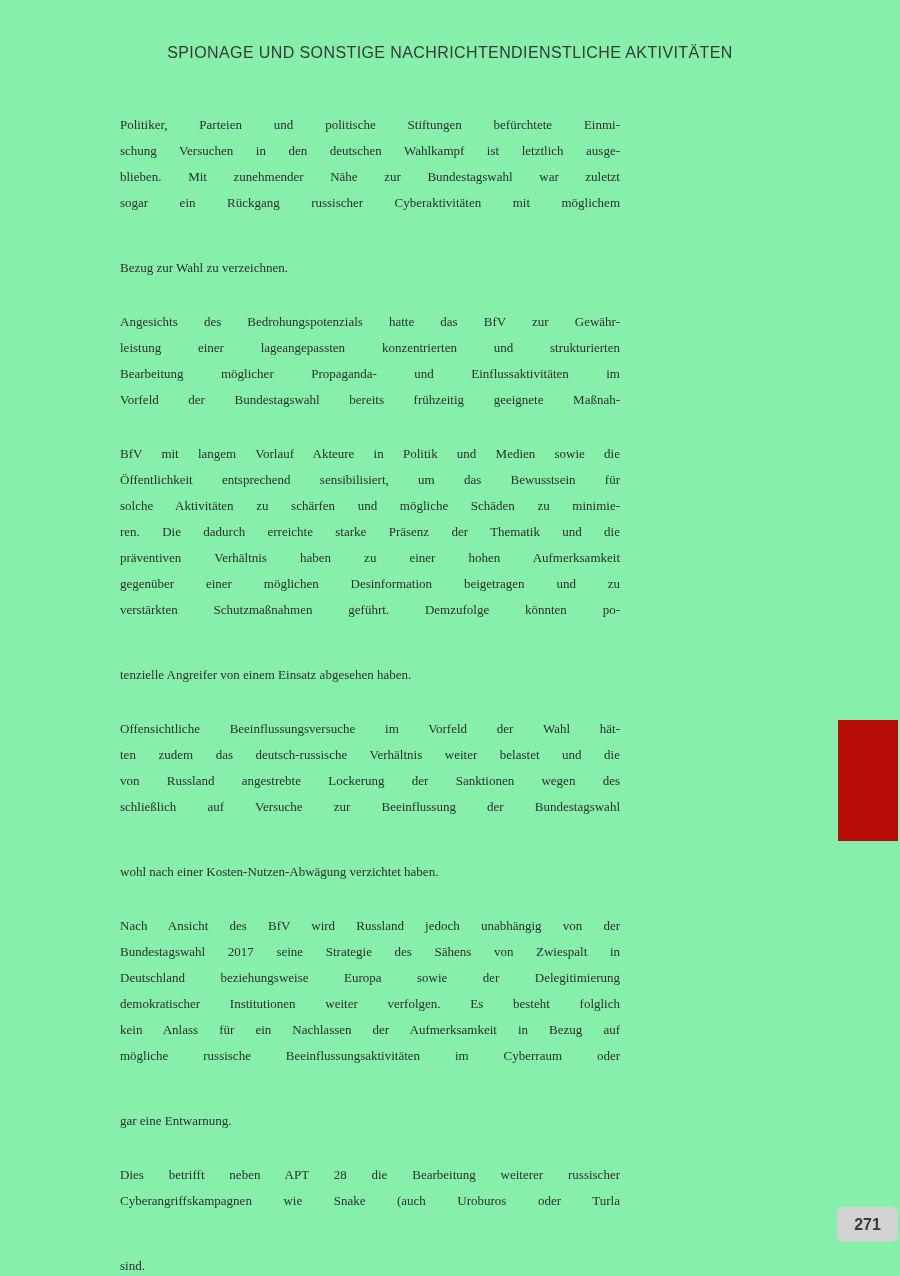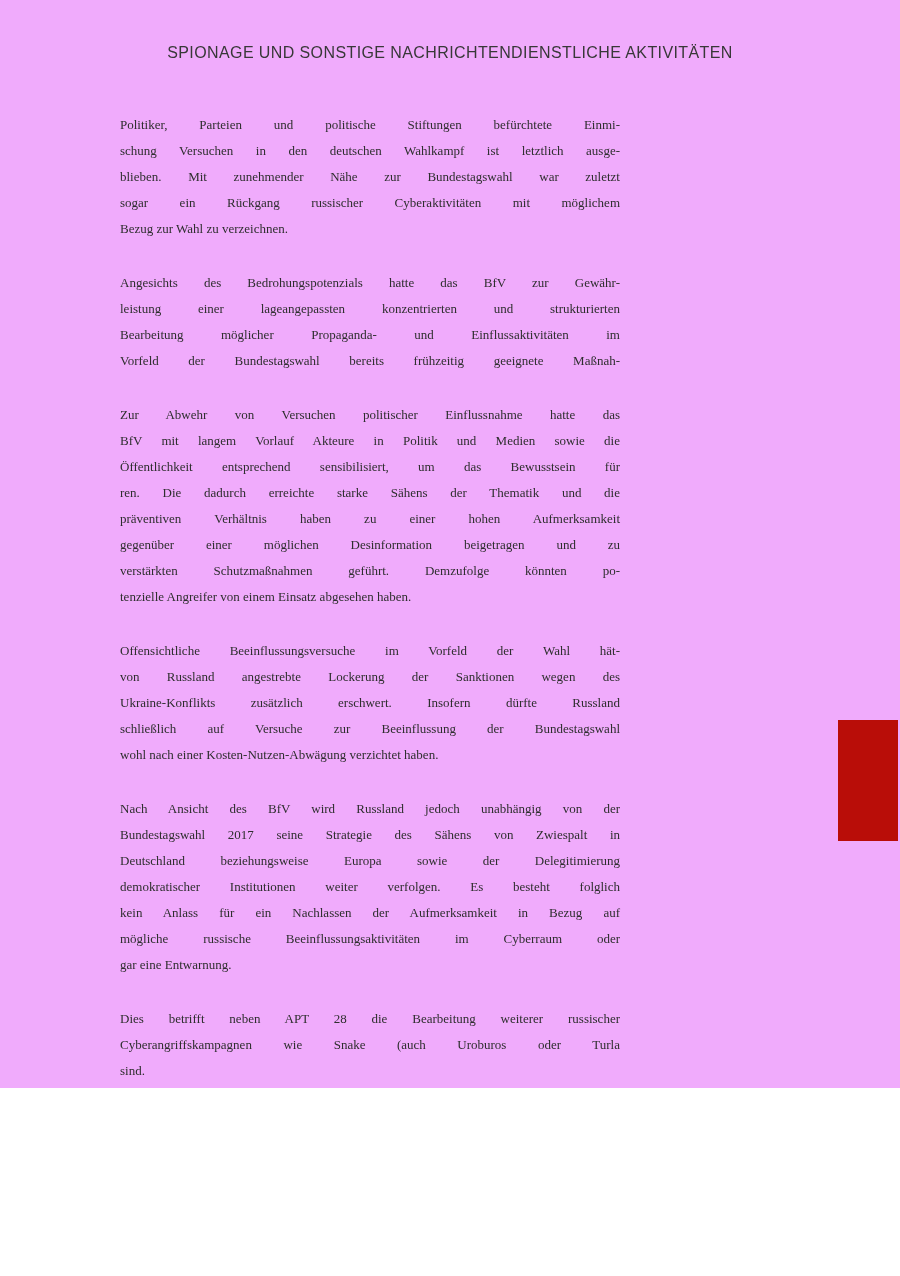--- a/index.html
+++ b/index.html
@@ -1,20 +1,20 @@
 <!DOCTYPE html>
 <html><head>
 <meta charset="utf-8">
 <style>
   html, body { margin: 0; padding: 0; background: #ffffff; }
   .page {
     position: relative;
     width: 900px;
-    height: 1088px;
-    background: #f0abfc;
+    height: 1276px;
+    background: #86efac;
     overflow: hidden;
   }
   .chapter-header {
     position: absolute;
     top: 44px;
     left: 0;
     width: 900px;
     text-align: center;
     font-family: "Liberation Sans", sans-serif;
     font-size: 16px;
@@ -27,21 +27,21 @@
     left: 120px;
     top: 112px;
     width: 500px;
     font-family: "Liberation Serif", serif;
     font-size: 13px;
     line-height: 26px;
     color: #2e2e2e;
   }
   .para { margin: 0 0 28px 0; }
   .tline { text-align: justify; text-align-last: justify; }
-  .tline-last { text-align-last: left; }
+  .tline-last { text-align-last: left; margin-top: 39px; }
   .section-marker-bar {
     position: absolute;
     left: 838px;
     top: 720px;
     width: 60px;
     height: 121px;
   }
   .page-num-box {
     position: absolute;
     left: 837px;
@@ -71,33 +71,33 @@
         <div class="tline">sogar ein Rückgang russischer Cyberaktivitäten mit möglichem</div>
         <div class="tline tline-last">Bezug zur Wahl zu verzeichnen.</div>
       </div>
     <div class="para">
         <div class="tline">Angesichts des Bedrohungspotenzials hatte das BfV zur Gewähr-</div>
         <div class="tline">leistung einer lageangepassten konzentrierten und strukturierten</div>
         <div class="tline">Bearbeitung möglicher Propaganda- und Einflussaktivitäten im</div>
         <div class="tline">Vorfeld der Bundestagswahl bereits frühzeitig geeignete Maßnah-</div>
       </div>
     <div class="para">
-        <div class="tline">Zur Abwehr von Versuchen politischer Einflussnahme hatte das</div>
         <div class="tline">BfV mit langem Vorlauf Akteure in Politik und Medien sowie die</div>
         <div class="tline">Öffentlichkeit entsprechend sensibilisiert, um das Bewusstsein für</div>
-        <div class="tline">ren. Die dadurch erreichte starke Sähens der Thematik und die</div>
+        <div class="tline">solche Aktivitäten zu schärfen und mögliche Schäden zu minimie-</div>
+        <div class="tline">ren. Die dadurch erreichte starke Präsenz der Thematik und die</div>
         <div class="tline">präventiven Verhältnis haben zu einer hohen Aufmerksamkeit</div>
         <div class="tline">gegenüber einer möglichen Desinformation beigetragen und zu</div>
         <div class="tline">verstärkten Schutzmaßnahmen geführt. Demzufolge könnten po-</div>
         <div class="tline tline-last">tenzielle Angreifer von einem Einsatz abgesehen haben.</div>
       </div>
     <div class="para">
         <div class="tline">Offensichtliche Beeinflussungsversuche im Vorfeld der Wahl hät-</div>
+        <div class="tline">ten zudem das deutsch-russische Verhältnis weiter belastet und die</div>
         <div class="tline">von Russland angestrebte Lockerung der Sanktionen wegen des</div>
-        <div class="tline">Ukraine-Konflikts zusätzlich erschwert. Insofern dürfte Russland</div>
         <div class="tline">schließlich auf Versuche zur Beeinflussung der Bundestagswahl</div>
         <div class="tline tline-last">wohl nach einer Kosten-Nutzen-Abwägung verzichtet haben.</div>
       </div>
     <div class="para">
         <div class="tline">Nach Ansicht des BfV wird Russland jedoch unabhängig von der</div>
         <div class="tline">Bundestagswahl 2017 seine Strategie des Sähens von Zwiespalt in</div>
         <div class="tline">Deutschland beziehungsweise Europa sowie der Delegitimierung</div>
         <div class="tline">demokratischer Institutionen weiter verfolgen. Es besteht folglich</div>
         <div class="tline">kein Anlass für ein Nachlassen der Aufmerksamkeit in Bezug auf</div>
         <div class="tline">mögliche russische Beeinflussungsaktivitäten im Cyberraum oder</div>

